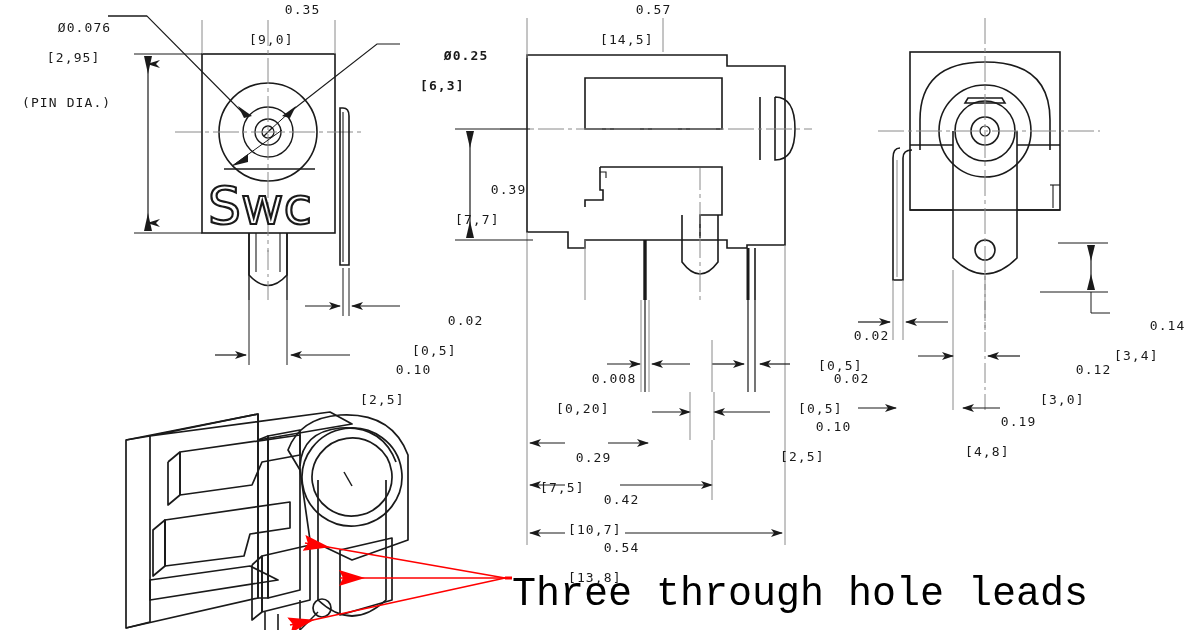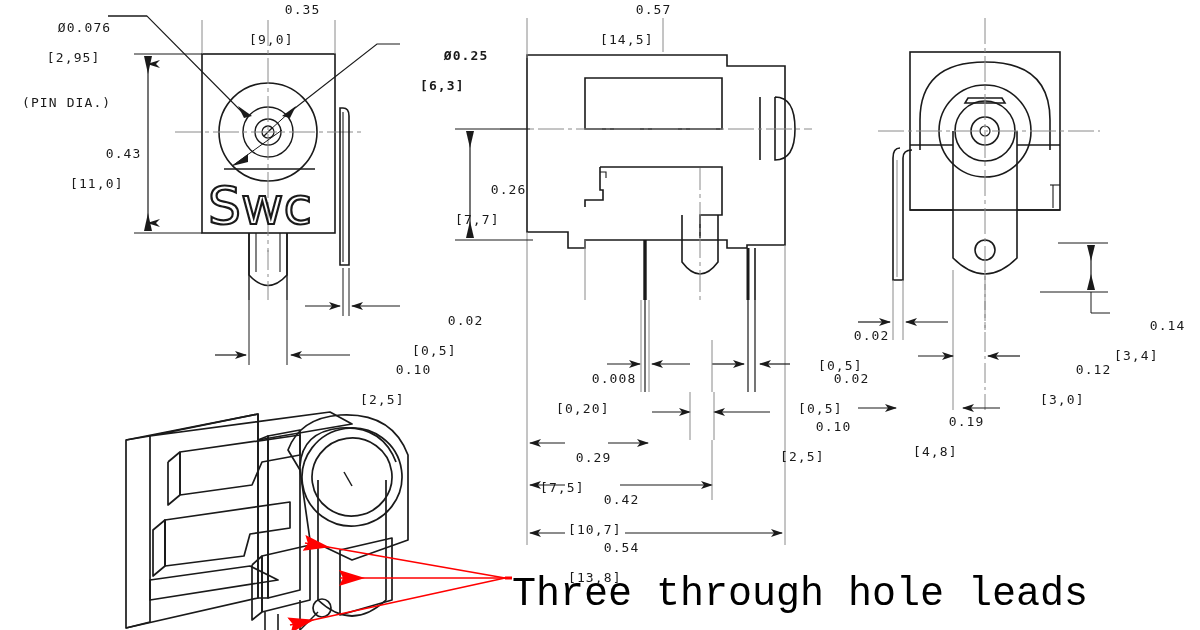--- a/index.html
+++ b/index.html
@@ -329,27 +329,23 @@
   <div class="dimtext" style="left:249px;top:-13px;">
     <span>0.35</span>
     <span class="l2">[9,0]</span>
   </div>
 
   <div class="dimtext" style="left:600px;top:-13px;">
     <span>0.57</span>
     <span class="l2">[14,5]</span>
   </div>
 
-  <div class="dimtext" style="left:70px;top:131px;">
-    <span>0.43</span>
-    <span class="l2">[11,0]</span>
-  </div>
 
   <div class="dimtext" style="left:455px;top:167px;">
-    <span>0.26</span>
+    <span>0.39</span>
     <span class="l2">[7,7]</span>
   </div>
 
   <div class="dimtext" style="left:412px;top:298px;">
     <span>0.02</span>
     <span class="l2">[0,5]</span>
   </div>
 
   <div class="dimtext" style="left:360px;top:347px;">
     <span>0.10</span>
@@ -389,21 +385,21 @@
   <div class="dimtext" style="left:818px;top:313px;">
     <span>0.02</span>
     <span class="l2">[0,5]</span>
   </div>
 
   <div class="dimtext" style="left:1040px;top:347px;">
     <span>0.12</span>
     <span class="l2">[3,0]</span>
   </div>
 
-  <div class="dimtext" style="left:913px;top:399px;">
+  <div class="dimtext" style="left:965px;top:399px;">
     <span>0.19</span>
     <span class="l2">[4,8]</span>
   </div>
 
   <div class="dimtext" style="left:1114px;top:303px;">
     <span><span>0.14</span>  </span>
     <span class="l2">[3,4]</span>
   </div>
 
   <svg style="position:absolute;left:206px;top:178px;width:130px;height:60px;" viewBox="0 0 130 60">

